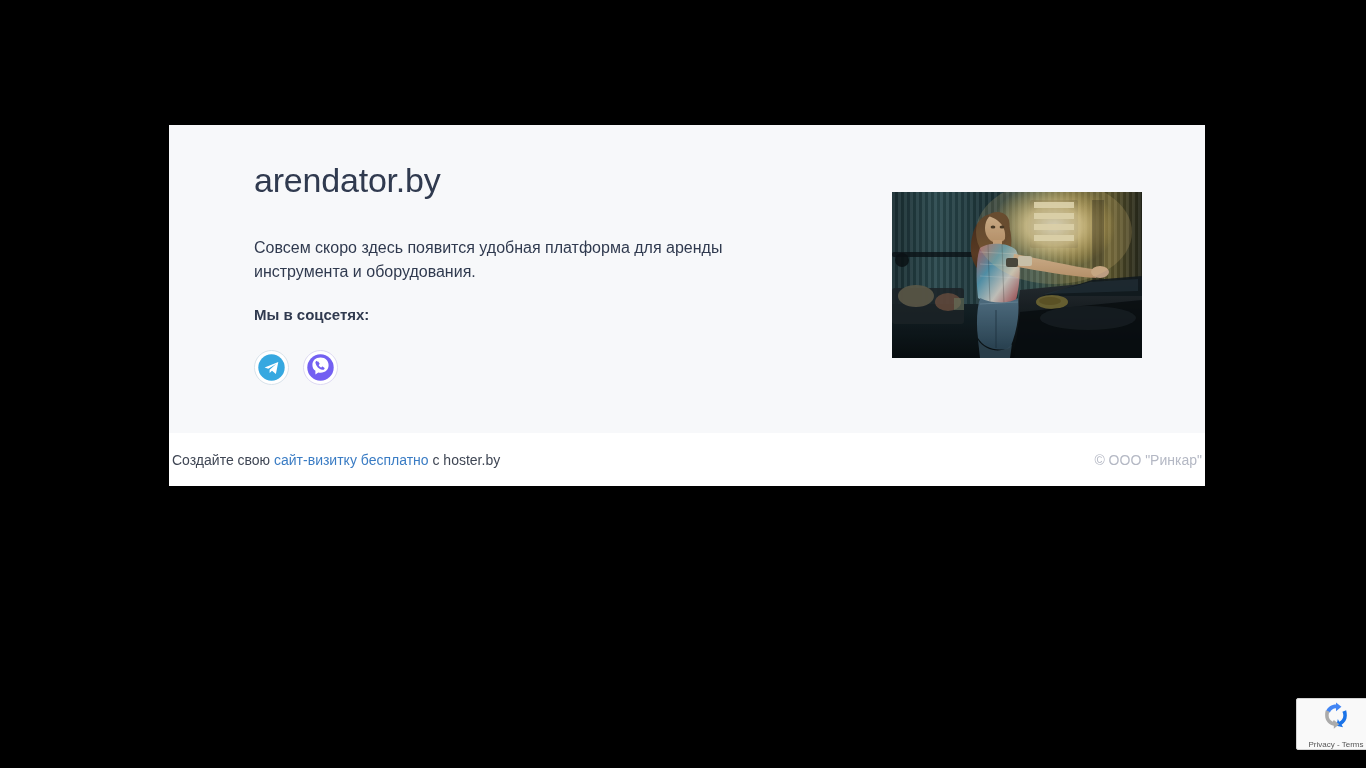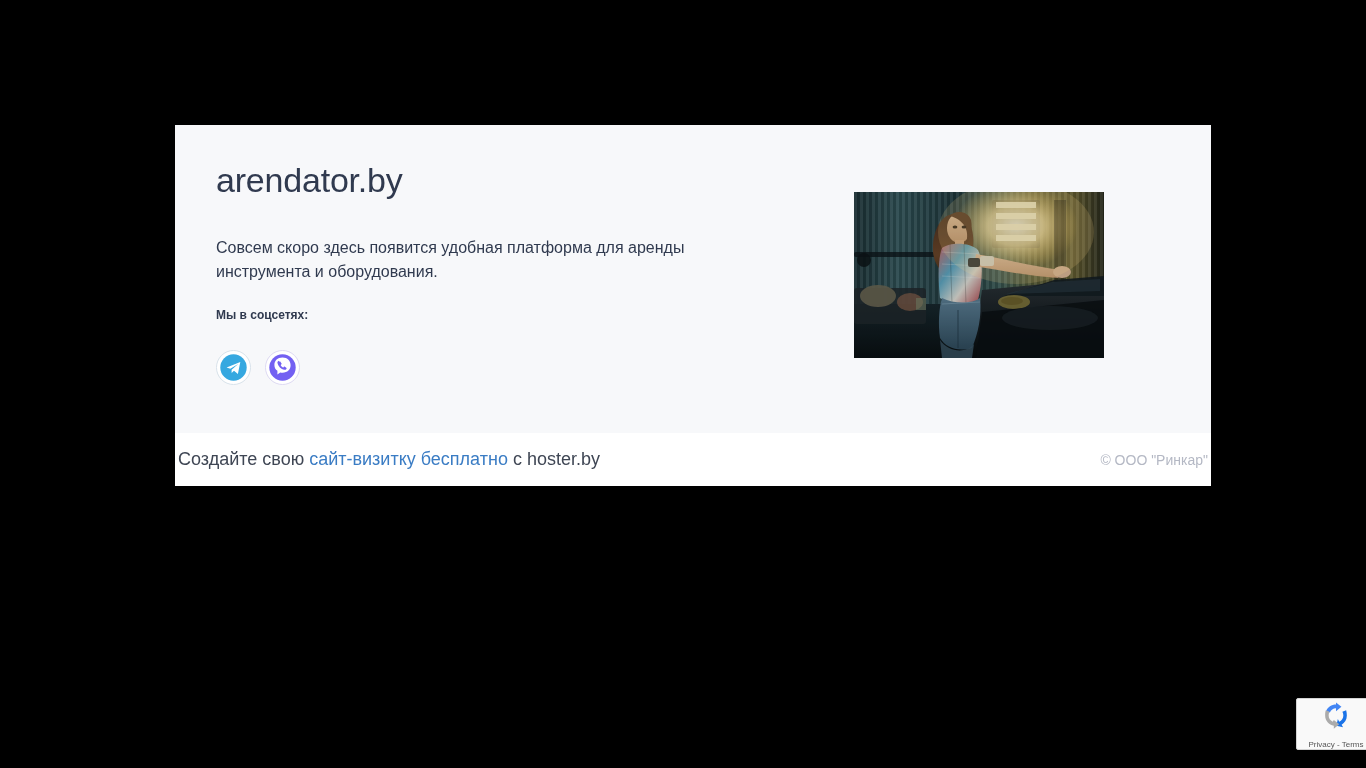--- a/index.html
+++ b/index.html
@@ -17,26 +17,27 @@
   #page-root {
     position: relative;
     width: 1366px;
     height: 768px;
     background: #000000;
   }
 
   
   .site-card {
     position: absolute;
-    left: 175px;
+    left: 169px;
     top: 125px;
     width: 1036px;
     height: 361px;
     background: #f7f8fa;
     overflow: hidden;
+    padding-left: 44px;
   }
 
   .card-body {
     position: relative;
     height: 308px;
     background: #f7f8fa;
   }
 
   .content-row {
     display: flex;
@@ -61,21 +62,21 @@
 
   .intro-text {
     font-size: 16px;
     line-height: 24px;
     color: #303a4f;
     margin: 0 0 20px 0;
     max-width: 480px;
   }
 
   .social-heading {
-    font-size: 12px;
+    font-size: 15px;
     line-height: 22px;
     font-weight: bold;
     color: #303a4f;
     margin: 0 0 24px 0;
   }
 
   .social-row {
     display: flex;
     gap: 14px;
     align-items: center;
@@ -113,21 +114,21 @@
     top: 308px;
     width: 1036px;
     height: 53px;
     background: #ffffff;
     display: flex;
     align-items: center;
     justify-content: space-between;
     padding: 0 3px 0 3px;
   }
   .footer-left {
-    font-size: 18px;
+    font-size: 14px;
     color: #3f4654;
     padding-left: 0px;
   }
   .footer-link {
     color: #3a7cc4;
     text-decoration: none;
     cursor: pointer;
   }
   .footer-right {
     font-size: 14px;

